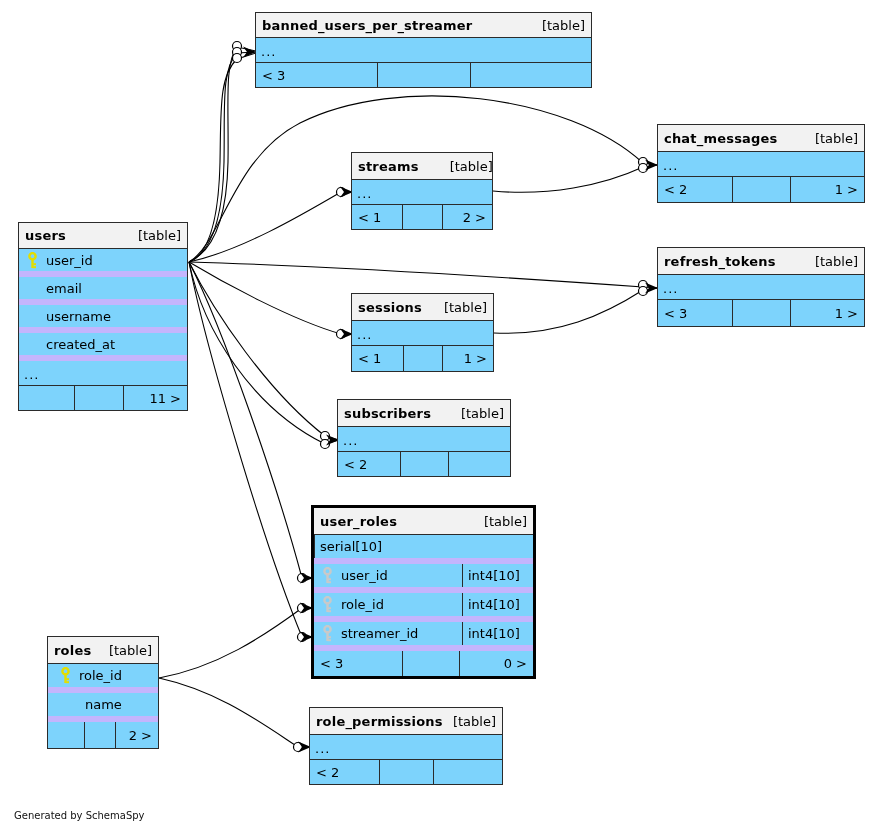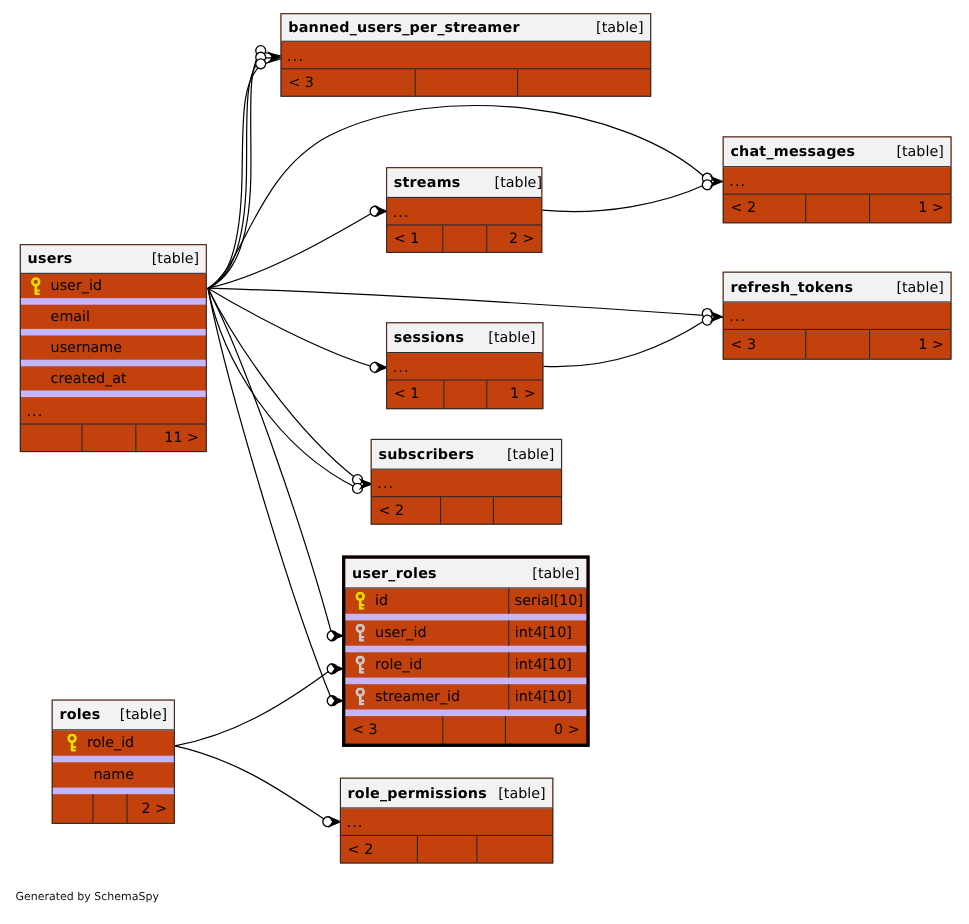--- a/index.html
+++ b/index.html
@@ -5,21 +5,21 @@
   html,body{margin:0;padding:0;background:#ffffff;}
   .canvas{
     position:relative;width:881px;height:840px;background:#ffffff;overflow:hidden;
     font-family:"DejaVu Sans","Liberation Sans",sans-serif;color:#000;
   }
   svg.rel-layer{position:absolute;left:0;top:0;width:881px;height:840px;}
   .rel{fill:none;stroke:#000;stroke-width:1.1;}
   .rel-circle{fill:#fff;stroke:#000;stroke-width:1.2;}
   .rel-arrow{fill:#000;stroke:none;}
 
-  .tbl{position:absolute;background:#c2410c;border:1px solid #2b2b2b;box-sizing:border-box;font-size:13px;}
+  .tbl{position:absolute;background:#7dd3fc;border:1px solid #2b2b2b;box-sizing:border-box;font-size:13px;}
   .tbl.bold{border:3px solid #000;}
   .tbl-header{display:flex;align-items:center;justify-content:space-between;
     background:#f2f2f2;border-bottom:1px solid #2b2b2b;padding:0 6px;height:26px;box-sizing:border-box;}
   .tbl-title{font-weight:bold;letter-spacing:.2px;}
   .tbl-tag{font-weight:normal;margin-left:10px;}
   .tbl-row{display:flex;align-items:center;border-bottom:6px solid #c4b5fd;height:28px;box-sizing:border-box;}
   .tbl-row:last-of-type{border-bottom:1px solid #2b2b2b;}
   .cell-name{display:flex;align-items:center;flex:1 1 auto;height:100%;padding-left:8px;box-sizing:border-box;}
   .cell-type{width:71px;flex:0 0 auto;border-left:1px solid #2b2b2b;height:100%;
     display:flex;align-items:center;padding-left:5px;box-sizing:border-box;}
@@ -233,97 +233,86 @@
       <span class="fcell f2"></span>
     </div>
   </div>
 
   <div class="tbl bold" style="left:311px;top:505px;width:225px;">
     <div class="tbl-header" style="height:27px;">
       <span class="tbl-title">user_roles</span>
       <span class="tbl-tag">[table]</span>
     </div>
     <div class="tbl-row" style="height:29px;">
-      <span class="cell-name">
+      <span class="cell-type">serial[10]</span>
+    </div>
+    <div class="tbl-row" style="height:29px;">
+      <span class="cell-name">
+        <span class="key-ico">
+          <svg width="11" height="17" viewBox="0 0 11 17">
+              <circle cx="5.5" cy="4.2" r="3.1" fill="none" stroke="#c9c9c9" stroke-width="2.4"></circle>
+              <line x1="5.5" y1="7.6" x2="5.5" y2="16" stroke="#c9c9c9" stroke-width="2.4"></line>
+              <line x1="5.5" y1="12.2" x2="9" y2="12.2" stroke="#c9c9c9" stroke-width="2"></line>
+              <line x1="5.5" y1="15.2" x2="9" y2="15.2" stroke="#c9c9c9" stroke-width="2"></line>
+            </svg>
+        </span>
+        <span>user_id</span>
+      </span>
+      <span class="cell-type">int4[10]</span>
+    </div>
+    <div class="tbl-row" style="height:29px;">
+      <span class="cell-name">
+        <span class="key-ico">
+          <svg width="11" height="17" viewBox="0 0 11 17">
+              <circle cx="5.5" cy="4.2" r="3.1" fill="none" stroke="#c9c9c9" stroke-width="2.4"></circle>
+              <line x1="5.5" y1="7.6" x2="5.5" y2="16" stroke="#c9c9c9" stroke-width="2.4"></line>
+              <line x1="5.5" y1="12.2" x2="9" y2="12.2" stroke="#c9c9c9" stroke-width="2"></line>
+              <line x1="5.5" y1="15.2" x2="9" y2="15.2" stroke="#c9c9c9" stroke-width="2"></line>
+            </svg>
+        </span>
+        <span>role_id</span>
+      </span>
+      <span class="cell-type">int4[10]</span>
+    </div>
+    <div class="tbl-row" style="height:29px;">
+      <span class="cell-name">
+        <span class="key-ico">
+          <svg width="11" height="17" viewBox="0 0 11 17">
+              <circle cx="5.5" cy="4.2" r="3.1" fill="none" stroke="#c9c9c9" stroke-width="2.4"></circle>
+              <line x1="5.5" y1="7.6" x2="5.5" y2="16" stroke="#c9c9c9" stroke-width="2.4"></line>
+              <line x1="5.5" y1="12.2" x2="9" y2="12.2" stroke="#c9c9c9" stroke-width="2"></line>
+              <line x1="5.5" y1="15.2" x2="9" y2="15.2" stroke="#c9c9c9" stroke-width="2"></line>
+            </svg>
+        </span>
+        <span>streamer_id</span>
+      </span>
+      <span class="cell-type">int4[10]</span>
+    </div>
+    <div class="tbl-footer" style="height:25px;">
+      <span class="fcell f0" style="width:40%">&lt; 3</span>
+      <span class="fcell f1" style="width:26%"></span>
+      <span class="fcell f2" style="width:34%">0 &gt;</span>
+    </div>
+  </div>
+
+  <div class="tbl" style="left:47px;top:636px;width:112px;">
+    <div class="tbl-header" style="height:27px;">
+      <span class="tbl-title">roles</span>
+      <span class="tbl-tag">[table]</span>
+    </div>
+    <div class="tbl-row" style="height:29px;">
+      <span class="cell-name" style="padding-left:12px;">
         <span class="key-ico">
           <svg width="11" height="17" viewBox="0 0 11 17">
               <circle cx="5.5" cy="4.2" r="3.1" fill="none" stroke="#e3de00" stroke-width="2.4"></circle>
               <line x1="5.5" y1="7.6" x2="5.5" y2="16" stroke="#e3de00" stroke-width="2.4"></line>
               <line x1="5.5" y1="12.2" x2="9" y2="12.2" stroke="#e3de00" stroke-width="2"></line>
               <line x1="5.5" y1="15.2" x2="9" y2="15.2" stroke="#e3de00" stroke-width="2"></line>
             </svg>
         </span>
-        <span>id</span>
-      </span>
-      <span class="cell-type">serial[10]</span>
-    </div>
-    <div class="tbl-row" style="height:29px;">
-      <span class="cell-name">
-        <span class="key-ico">
-          <svg width="11" height="17" viewBox="0 0 11 17">
-              <circle cx="5.5" cy="4.2" r="3.1" fill="none" stroke="#c9c9c9" stroke-width="2.4"></circle>
-              <line x1="5.5" y1="7.6" x2="5.5" y2="16" stroke="#c9c9c9" stroke-width="2.4"></line>
-              <line x1="5.5" y1="12.2" x2="9" y2="12.2" stroke="#c9c9c9" stroke-width="2"></line>
-              <line x1="5.5" y1="15.2" x2="9" y2="15.2" stroke="#c9c9c9" stroke-width="2"></line>
-            </svg>
-        </span>
-        <span>user_id</span>
-      </span>
-      <span class="cell-type">int4[10]</span>
-    </div>
-    <div class="tbl-row" style="height:29px;">
-      <span class="cell-name">
-        <span class="key-ico">
-          <svg width="11" height="17" viewBox="0 0 11 17">
-              <circle cx="5.5" cy="4.2" r="3.1" fill="none" stroke="#c9c9c9" stroke-width="2.4"></circle>
-              <line x1="5.5" y1="7.6" x2="5.5" y2="16" stroke="#c9c9c9" stroke-width="2.4"></line>
-              <line x1="5.5" y1="12.2" x2="9" y2="12.2" stroke="#c9c9c9" stroke-width="2"></line>
-              <line x1="5.5" y1="15.2" x2="9" y2="15.2" stroke="#c9c9c9" stroke-width="2"></line>
-            </svg>
-        </span>
-        <span>role_id</span>
-      </span>
-      <span class="cell-type">int4[10]</span>
-    </div>
-    <div class="tbl-row" style="height:29px;">
-      <span class="cell-name">
-        <span class="key-ico">
-          <svg width="11" height="17" viewBox="0 0 11 17">
-              <circle cx="5.5" cy="4.2" r="3.1" fill="none" stroke="#c9c9c9" stroke-width="2.4"></circle>
-              <line x1="5.5" y1="7.6" x2="5.5" y2="16" stroke="#c9c9c9" stroke-width="2.4"></line>
-              <line x1="5.5" y1="12.2" x2="9" y2="12.2" stroke="#c9c9c9" stroke-width="2"></line>
-              <line x1="5.5" y1="15.2" x2="9" y2="15.2" stroke="#c9c9c9" stroke-width="2"></line>
-            </svg>
-        </span>
-        <span>streamer_id</span>
-      </span>
-      <span class="cell-type">int4[10]</span>
-    </div>
-    <div class="tbl-footer" style="height:25px;">
-      <span class="fcell f0" style="width:40%">&lt; 3</span>
-      <span class="fcell f1" style="width:26%"></span>
-      <span class="fcell f2" style="width:34%">0 &gt;</span>
-    </div>
-  </div>
-
-  <div class="tbl" style="left:47px;top:636px;width:112px;">
-    <div class="tbl-header" style="height:27px;">
-      <span class="tbl-title">roles</span>
-      <span class="tbl-tag">[table]</span>
-    </div>
-    <div class="tbl-row" style="height:29px;">
-      <span class="cell-name" style="padding-left:12px;">
-        <span class="key-ico">
-          <svg width="11" height="17" viewBox="0 0 11 17">
-              <circle cx="5.5" cy="4.2" r="3.1" fill="none" stroke="#e3de00" stroke-width="2.4"></circle>
-              <line x1="5.5" y1="7.6" x2="5.5" y2="16" stroke="#e3de00" stroke-width="2.4"></line>
-              <line x1="5.5" y1="12.2" x2="9" y2="12.2" stroke="#e3de00" stroke-width="2"></line>
-              <line x1="5.5" y1="15.2" x2="9" y2="15.2" stroke="#e3de00" stroke-width="2"></line>
-            </svg>
-        </span>
         <span>role_id</span>
       </span>
     </div>
     <div class="tbl-row" style="height:29px;">
       <span class="cell-name" style="padding-left:37px;">
         <span>name</span>
       </span>
     </div>
     <div class="tbl-footer" style="height:26px;">
       <span class="fcell f0" style="width:33%"></span>

